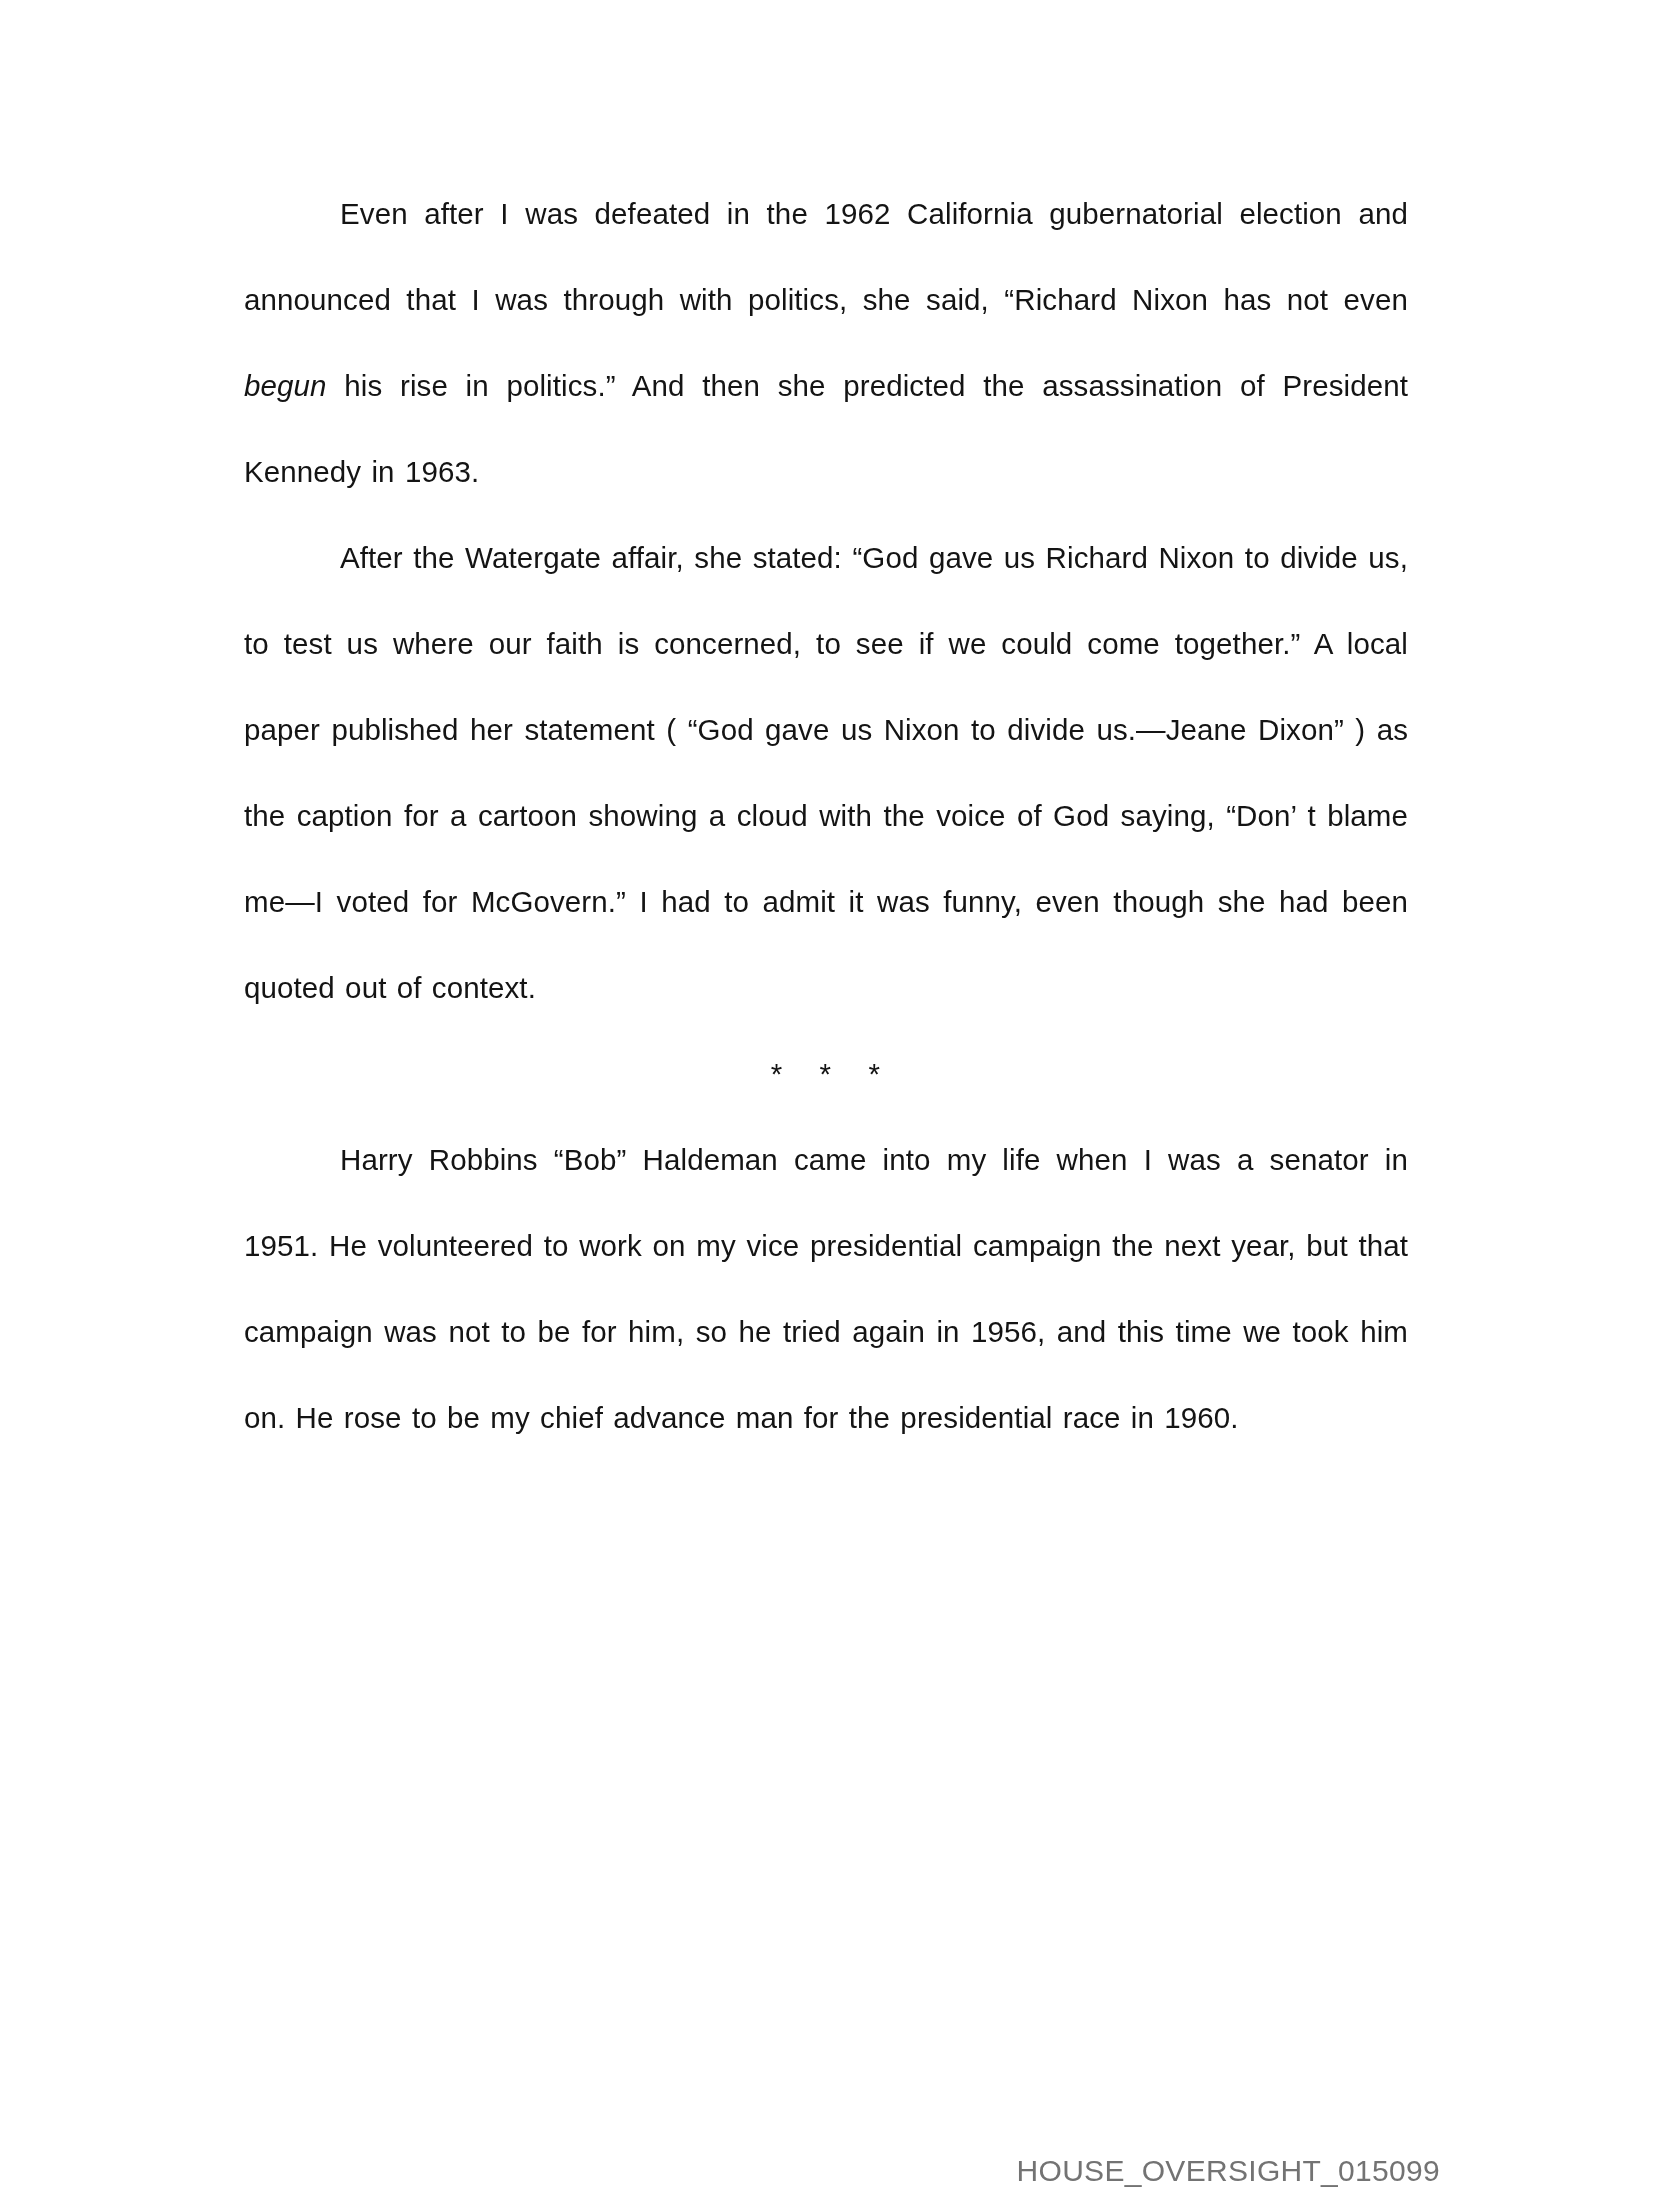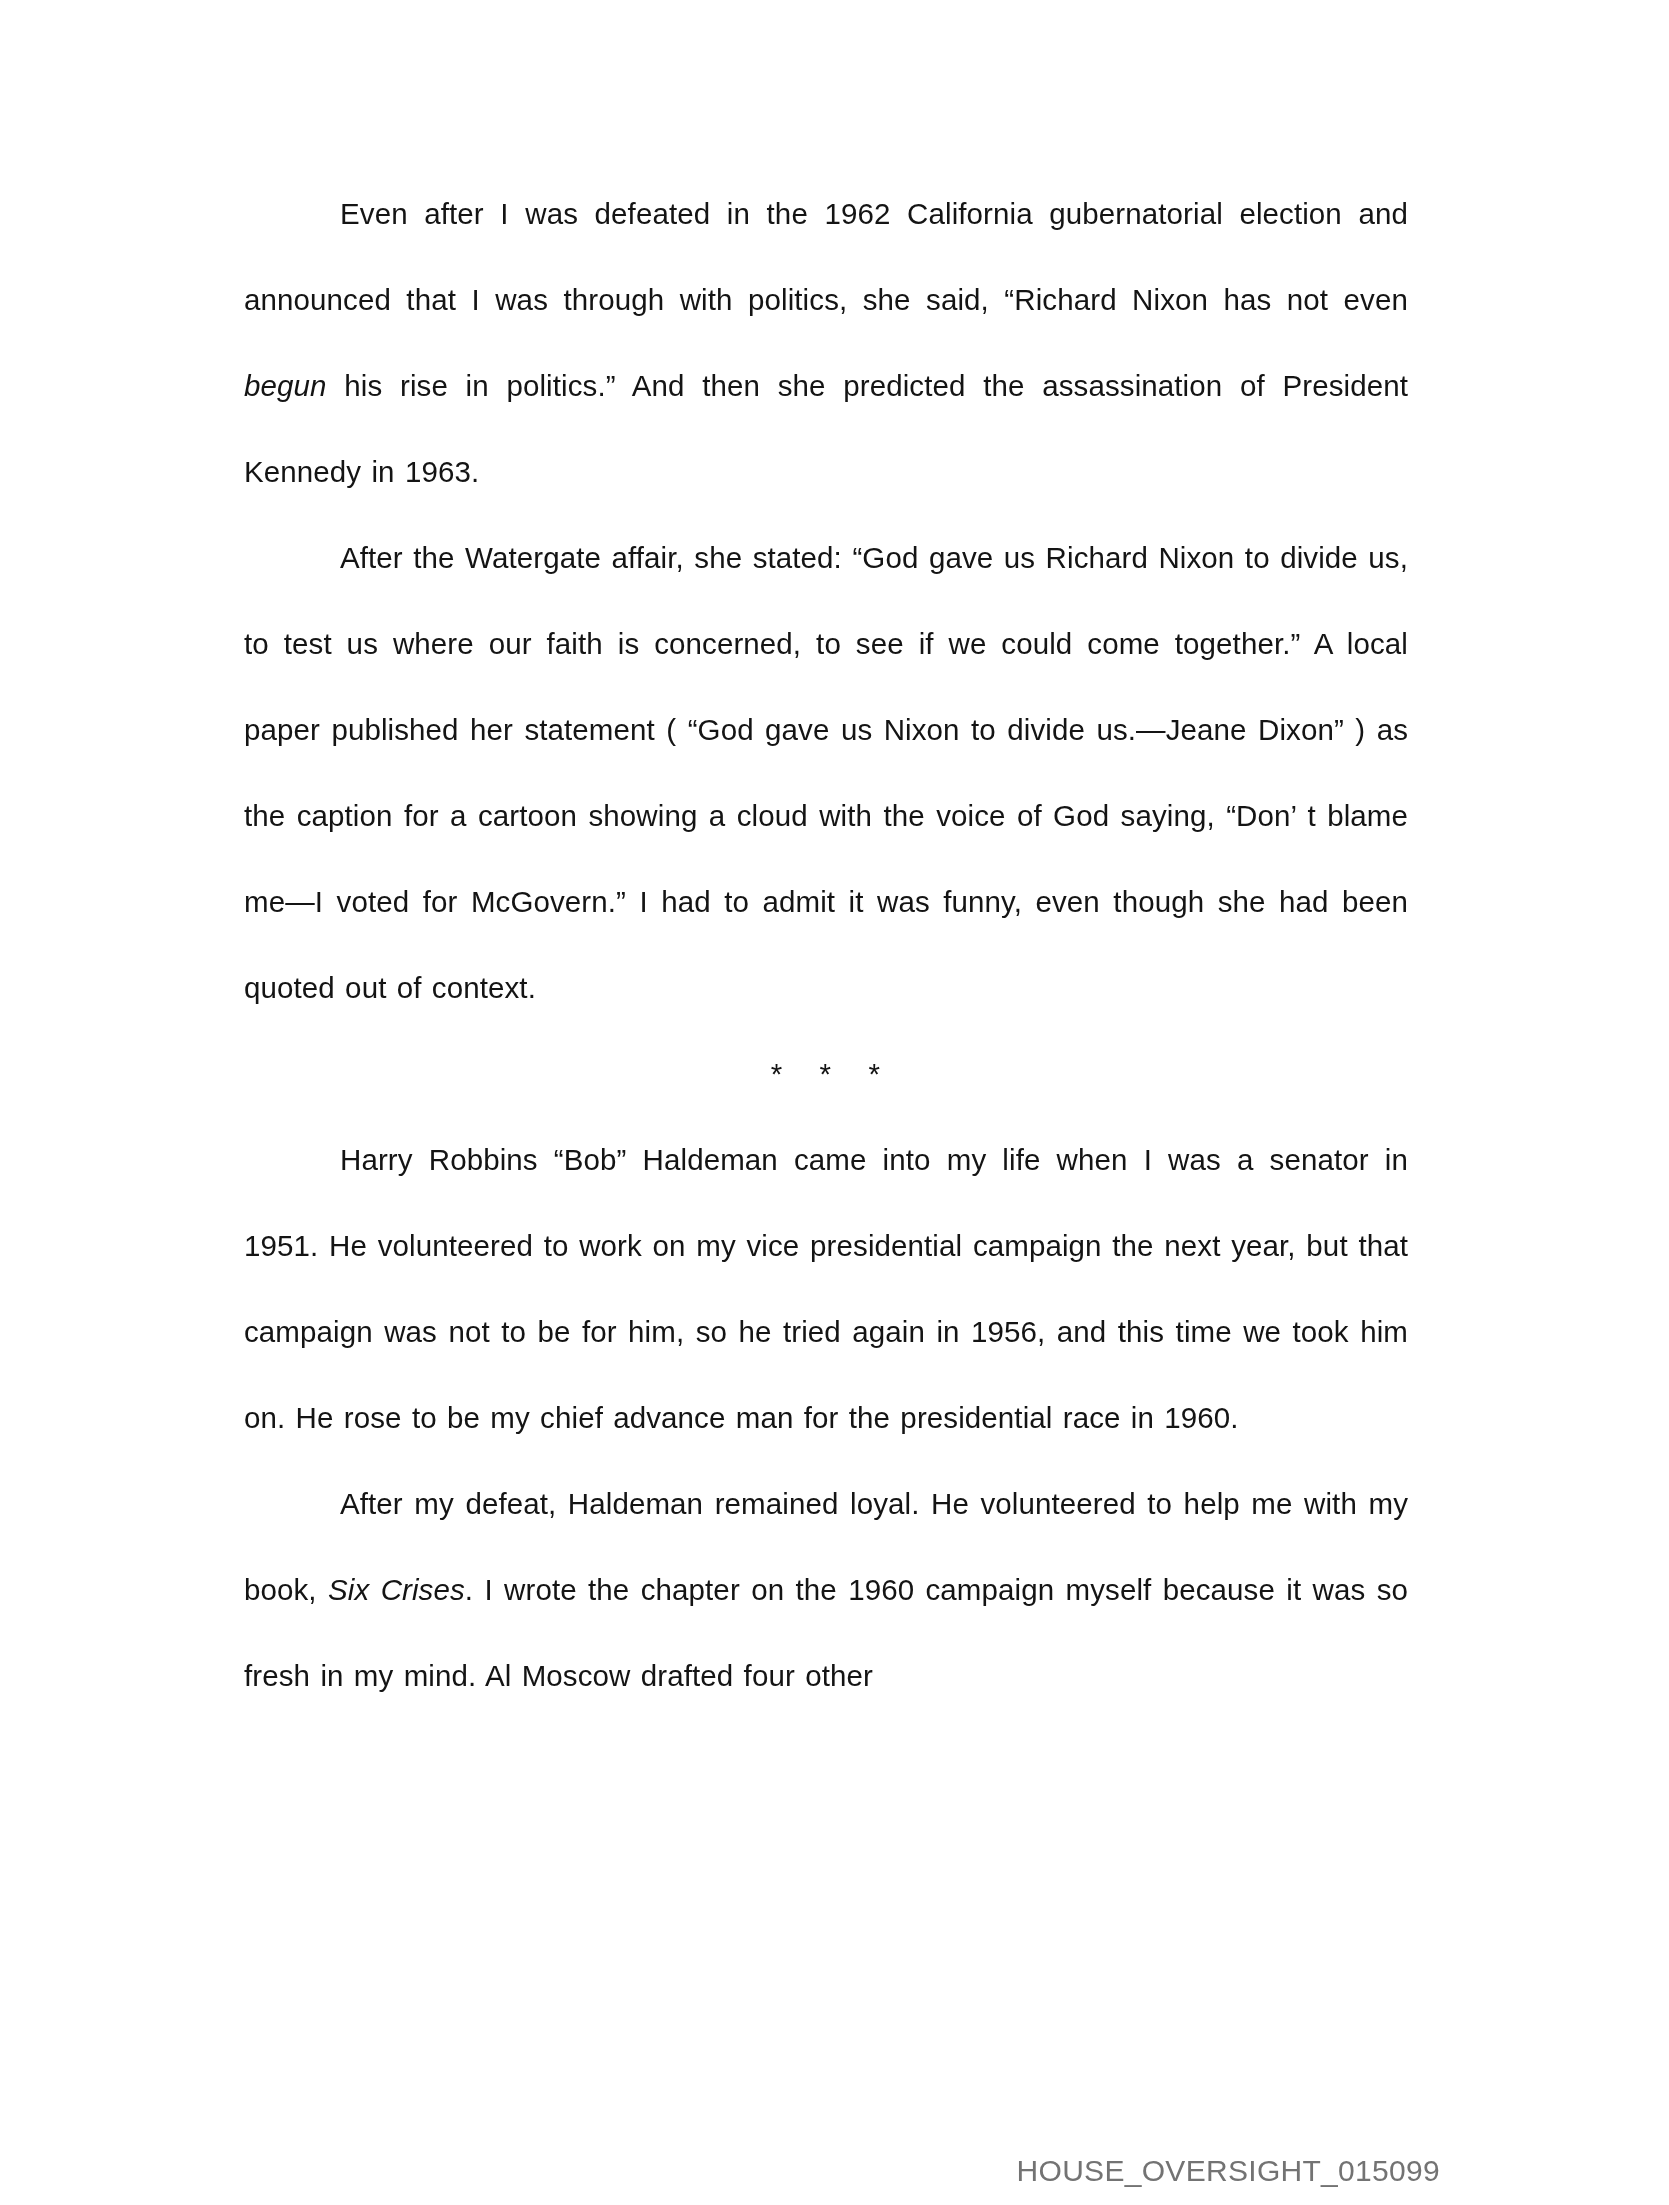--- a/index.html
+++ b/index.html
@@ -54,19 +54,18 @@
   <div class="page-body">
 
     <p class="para indent"><span>Even after I was defeated in the 1962 California gubernatorial election and announced that I was through with politics, she said, “Richard Nixon has not even </span><span class="italic">begun</span><span> his rise in politics.” And then she predicted the assassination of President Kennedy in 1963.</span></p>
 
     <p class="para indent"><span>After the Watergate affair, she stated: “God gave us Richard Nixon to divide us, to test us where our faith is concerned, to see if we could come together.” A local paper published her statement ( “God gave us Nixon to divide us.—Jeane Dixon” ) as the caption for a cartoon showing a cloud with the voice of God saying, “Don’ t blame me—I voted for McGovern.” I had to admit it was funny, even though she had been quoted out of context.</span></p>
 
     <div class="separator">* * *</div>
 
     <p class="para indent"><span>Harry Robbins “Bob” Haldeman came into my life when I was a senator in 1951. He volunteered to work on my vice presidential campaign the next year, but that campaign was not to be for him, so he tried again in 1956, and this time we took him on. He rose to be my chief advance man for the presidential race in 1960.</span></p>
 
-    <p class="para indent"><span>After my defeat, Haldeman remained loyal. He volunteered to help me with my book, </span><span class="italic">Six Crises</span><span>. I wrote the chapter on the 1960 campaign myself because it was so fresh in my mind. Al Moscow drafted four other</span></p>
 
   </div>
 
   <div class="footer-bates">HOUSE_OVERSIGHT_015099</div>
 </div>
 
 
 </body></html>

